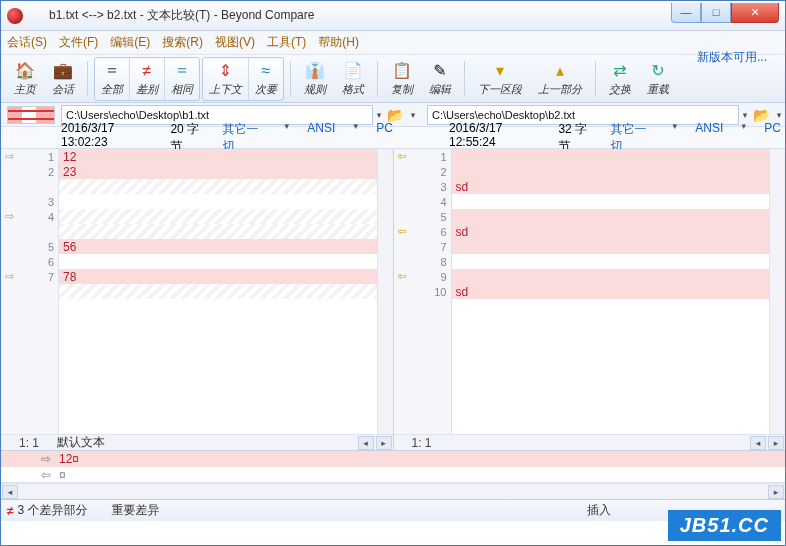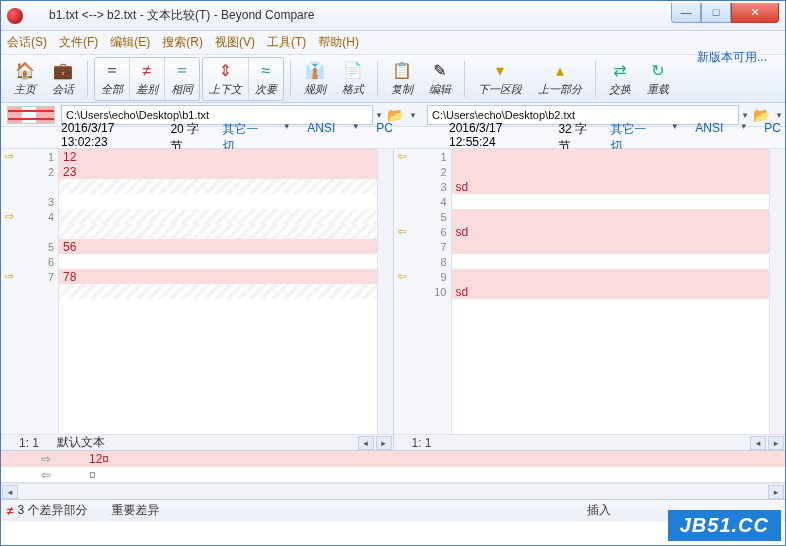--- a/index.html
+++ b/index.html
@@ -42,21 +42,21 @@
 .content { flex:1; }
 .ln { height:15px; padding-left:4px; display:flex; align-items:center; }
 .ln.diff { background:#fbdcdc; color:#b02030; }
 .ln.hatch { background:repeating-linear-gradient(135deg,#f3f3f3 0 4px,#fff 4px 8px); }
 .hsb { height:16px; background:#f1f3f8; border-top:1px solid #dde3ee; display:flex; align-items:center; }
 .hsb .pos { width:56px; text-align:center; color:#444; }
 .hsb .mid { flex:1; color:#333; }
 .hsb .ab { width:16px; height:14px; background:#e4ebf6; border:1px solid #c4d1e6; margin:0 1px; display:flex; align-items:center; justify-content:center; font-size:9px; color:#555; }
 .vsb { position:absolute; right:0; top:0; bottom:16px; width:16px; background:#f1f3f8; border-left:1px solid #dde3ee; }
 .difflines { height:32px; background:#fff; border-bottom:1px solid #dde3ee; font-family:Consolas,monospace; font-size:12px; }
-.dl { height:16px; display:flex; align-items:center; padding-left:88px; position:relative; }
+.dl { height:16px; display:flex; align-items:center; padding-left:58px; position:relative; }
 .dl::before { content:attr(data-sym); position:absolute; left:40px; color:#888; }
 .dl.d1 { background:#fbdcdc; color:#b02030; }
 .dl.d2 { color:#888; }
 .statusbar { height:22px; background:linear-gradient(#f6f8fc,#e8eef8); display:flex; align-items:center; padding:0 6px; border-top:1px solid #c8d2e1; }
 .statusbar .ne { color:#d22; font-weight:bold; margin-right:4px; }
 .statusbar span { margin-right:24px; color:#333; }
 .spacer { flex:1; }
 .watermark { position:absolute; right:4px; bottom:4px; background:#1f7fd6; color:#fff; font-weight:bold; font-size:20px; padding:4px 12px; font-style:italic; letter-spacing:1px; }
 .bot-scroll { height:16px; background:#f1f3f8; border-top:1px solid #dde3ee; display:flex; }
 .bot-scroll .ab { width:16px; height:14px; background:#e4ebf6; border:1px solid #c4d1e6; margin:1px; display:flex; align-items:center; justify-content:center; font-size:9px; color:#555; }

